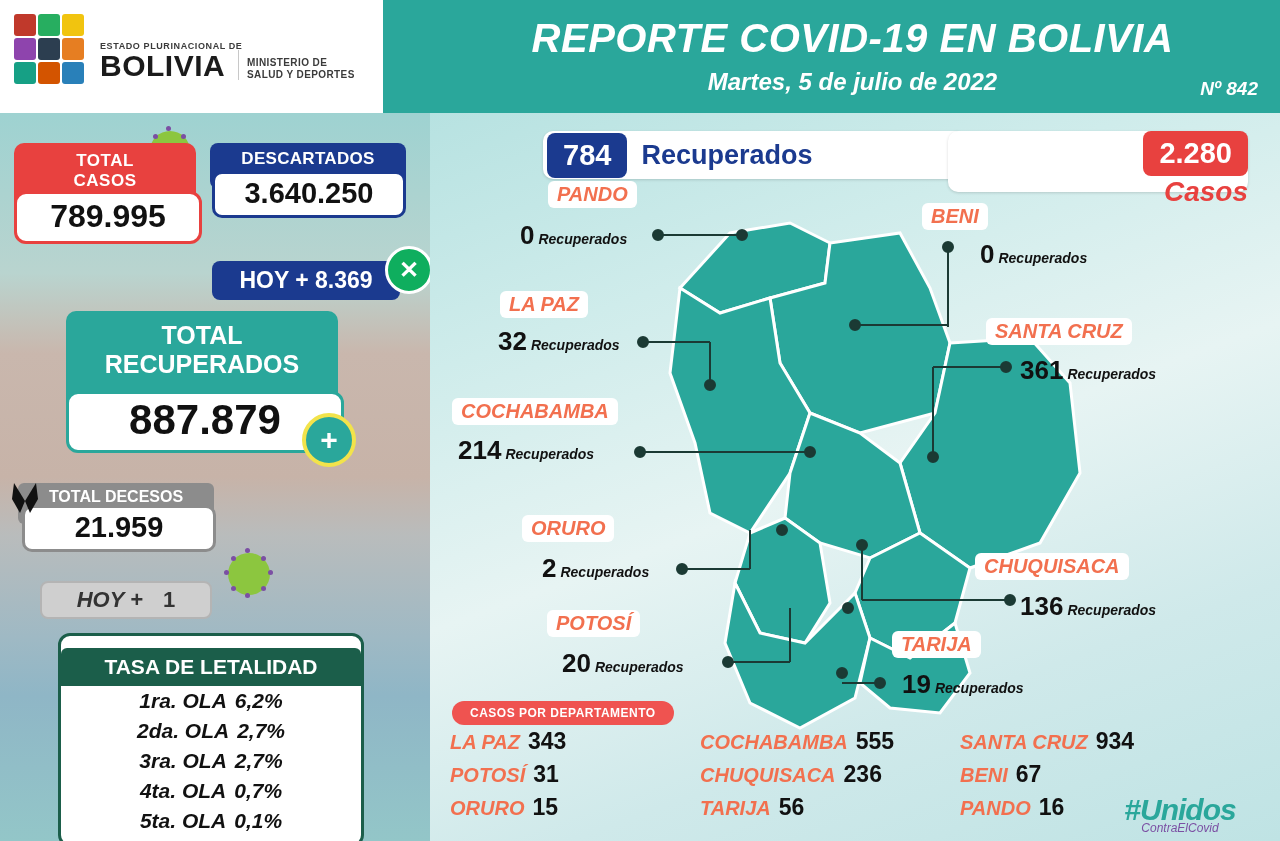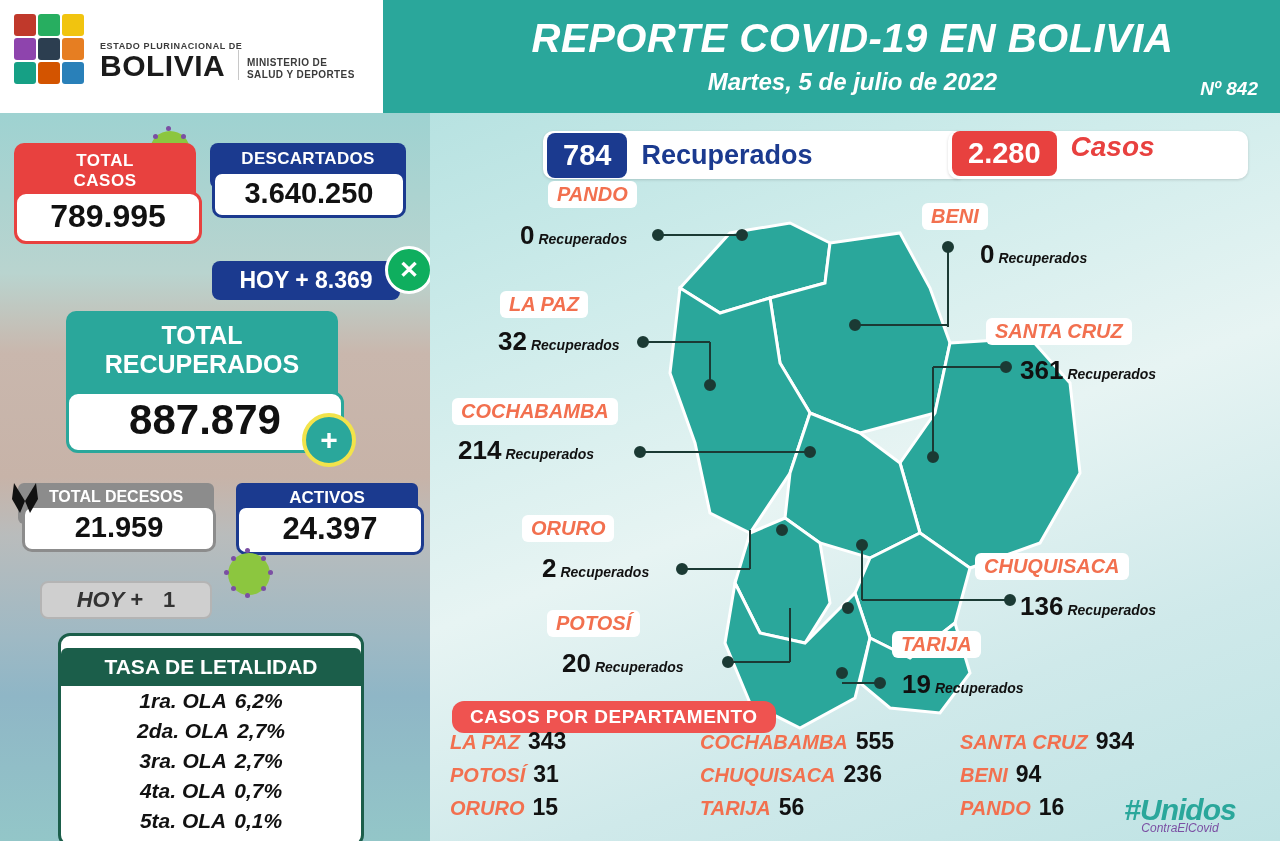--- a/index.html
+++ b/index.html
@@ -83,34 +83,34 @@
 
   
   .mapwrap{position:absolute;left:430px;top:113px;width:850px;height:728px;
      background:linear-gradient(160deg,#b7e2e1 0%,#cfeceb 25%,#e7f4f3 50%,#cfe9ea 75%,#bfe3e4 100%);}
   .map-svg{position:absolute;left:0;top:0;}
 
   .pill-rec{position:absolute;left:113px;top:18px;width:423px;height:48px;background:#ffffff;border-radius:10px;
      display:flex;align-items:center;box-shadow:0 1px 3px rgba(0,0,0,.15);}
   .pill-rec .num{background:#1b3a8f;color:#fff;font-size:29px;font-weight:bold;padding:6px 16px;border-radius:8px;margin-left:4px;}
   .pill-rec .lbl{color:#1b3a8f;font-size:27px;font-weight:bold;margin-left:14px;}
-  .pill-cas{position:absolute;left:518px;top:18px;width:300px;height:48px;background:#ffffff;border-radius:10px;
-     display:flex;align-items:flex-start;box-shadow:0 1px 3px rgba(0,0,0,.15);}
+  .pill-cas{position:absolute;left:518px;top:18px;width:300px;height:61px;background:#ffffff;border-radius:10px;
+     display:flex;align-items:flex-end;box-shadow:0 1px 3px rgba(0,0,0,.15);flex-direction:column;}
   .pill-cas .num{background:#e8413f;color:#fff;font-size:29px;font-weight:bold;padding:6px 16px;border-radius:8px;margin-left:4px;}
   .pill-cas .lbl{color:#e8413f;font-size:28px;font-weight:bold;font-style:italic;margin-left:14px;}
 
   .dep-name{position:absolute;background:#ffffff;border-radius:6px;padding:2px 9px;
      color:#f2704f;font-size:20px;font-weight:bold;font-style:italic;white-space:nowrap;}
   .dep-val{position:absolute;white-space:nowrap;}
   .dep-val b{font-size:26px;color:#111;font-weight:bold;}
   .dep-val i{font-size:14px;color:#111;font-style:italic;font-weight:bold;margin-left:4px;}
 
   
   .cases-head{position:absolute;left:22px;top:588px;background:#ef5350;color:#fff;border-radius:12px;
-     font-size:19px;font-weight:bold;padding:5px 18px;letter-spacing:.5px;}
+     font-size:12px;font-weight:bold;padding:5px 18px;letter-spacing:.5px;}
   .cases-grid{position:absolute;left:20px;top:615px;width:760px;}
   .cases-row{display:flex;margin-bottom:6px;}
   .cases-cell{display:flex;align-items:baseline;}
   .cases-cell .dn{color:#f2704f;font-size:20px;font-weight:bold;font-style:italic;}
   .cases-cell .dv{color:#111;font-size:23px;font-weight:bold;margin-left:8px;}
 
   .unidos{position:absolute;right:10px;bottom:6px;width:180px;text-align:center;}
   .unidos .u1{font-size:30px;font-weight:bold;font-style:italic;color:#2aa79b;letter-spacing:-1px;}
   .unidos .u2{font-size:12px;color:#7b4fa3;font-style:italic;margin-top:-6px;}
 </style>
@@ -189,24 +189,20 @@
         <span>HOY +</span>
         <span style="margin-left:14px;font-style:normal;">1</span>
       </div>
     </div>
 
     <svg class="ribbon" viewBox="0 0 34 34">
       <path d="M6 2 L17 20 L12 32 L4 18 Z" fill="#111"></path>
       <path d="M28 2 L17 20 L22 32 L30 18 Z" fill="#111"></path>
     </svg>
 
-    <div class="blk-act">
-      <div class="act-head">ACTIVOS</div>
-      <div class="act-val">24.397</div>
-    </div>
 
     <div class="virus" style="left:228px;top:440px;width:42px;height:42px;">
       <div class="core" style="background:#8cc63f;"></div>
       <span style="left:-4px;top:17px;background:#7b4fa3;"></span>
       <span style="left:17px;top:-5px;background:#7b4fa3;"></span>
       <span style="left:40px;top:17px;background:#7b4fa3;"></span>
       <span style="left:17px;top:40px;background:#7b4fa3;"></span>
       <span style="left:3px;top:3px;background:#7b4fa3;"></span>
       <span style="left:33px;top:3px;background:#7b4fa3;"></span>
       <span style="left:3px;top:33px;background:#7b4fa3;"></span>
@@ -373,21 +369,21 @@
         <div class="cases-cell" style="width:250px;">
           <span class="dn">POTOSÍ</span>
           <span class="dv">31</span>
         </div>
         <div class="cases-cell" style="width:260px;">
           <span class="dn">CHUQUISACA</span>
           <span class="dv">236</span>
         </div>
         <div class="cases-cell">
           <span class="dn">BENI</span>
-          <span class="dv">94</span>
+          <span class="dv">67</span>
         </div>
       </div>
       <div class="cases-row">
         <div class="cases-cell" style="width:250px;">
           <span class="dn">ORURO</span>
           <span class="dv">15</span>
         </div>
         <div class="cases-cell" style="width:260px;">
           <span class="dn">TARIJA</span>
           <span class="dv">56</span>

